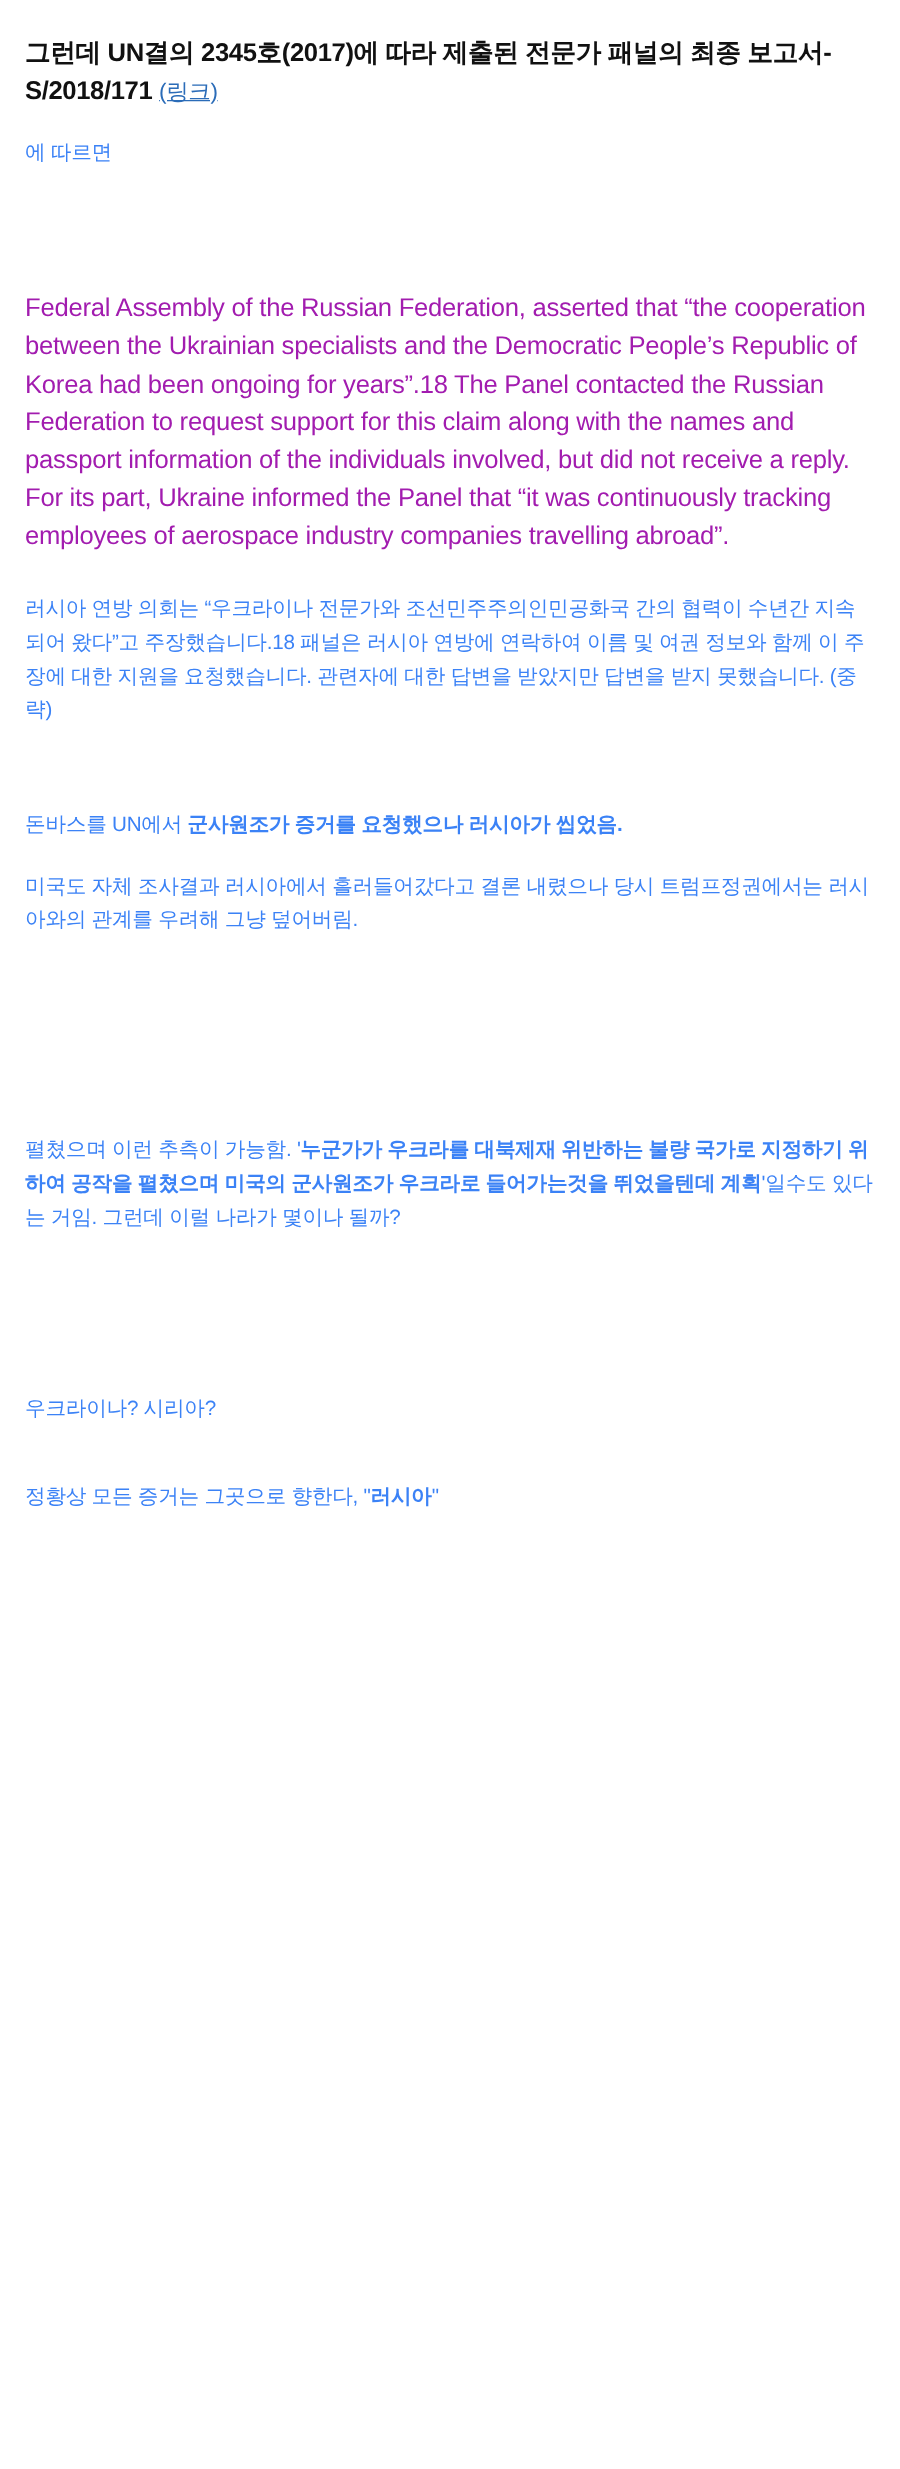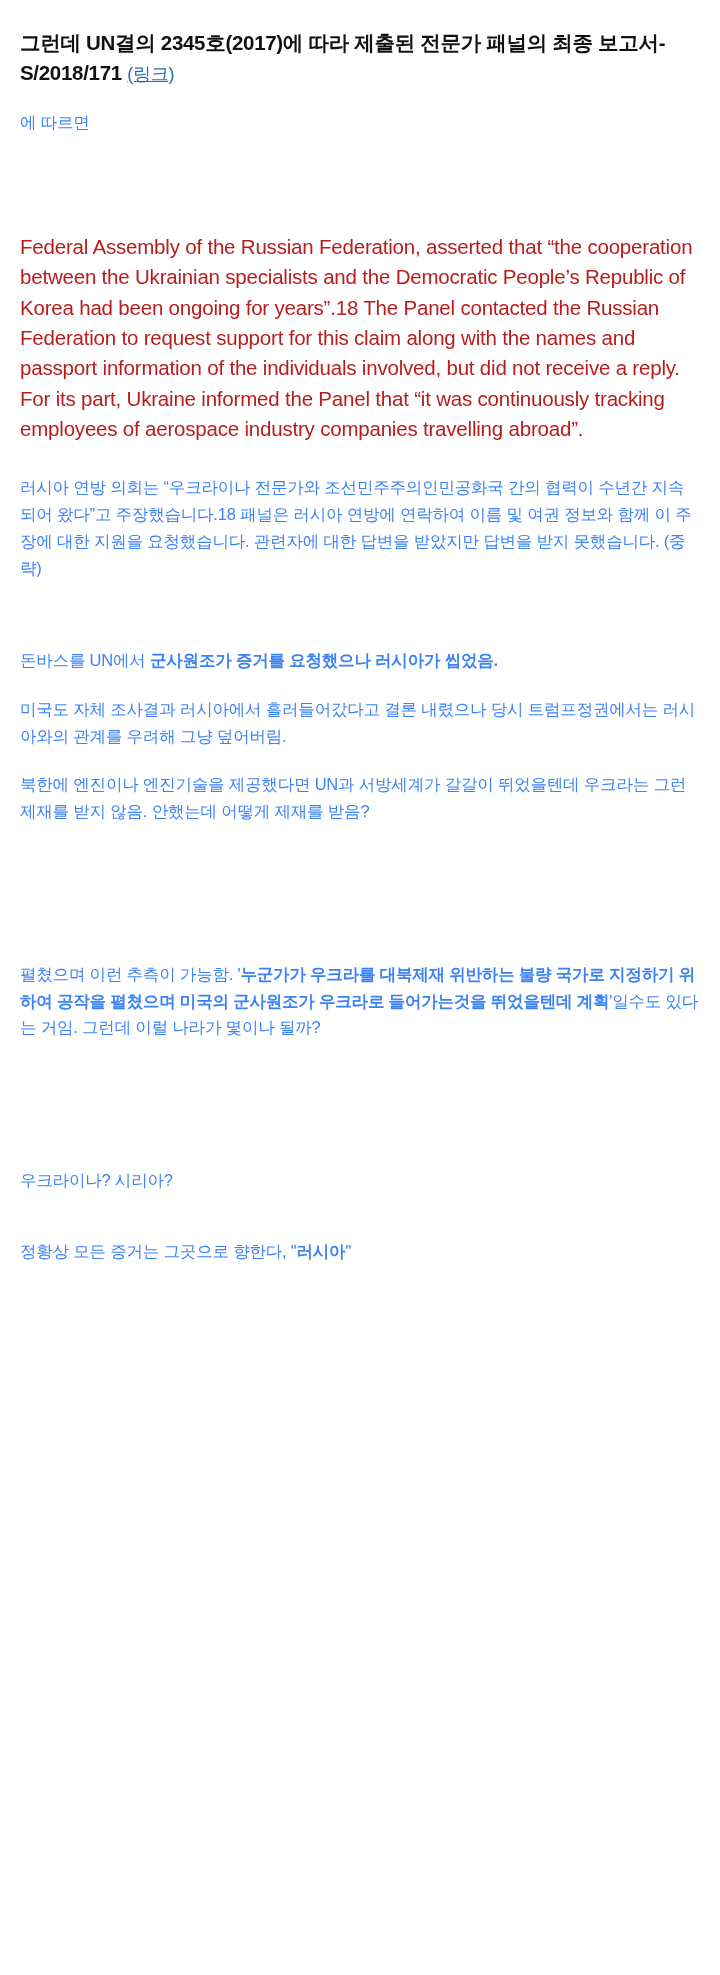--- a/index.html
+++ b/index.html
@@ -37,21 +37,21 @@
     font-size: 16.5px;
     line-height: 1.62;
     letter-spacing: -0.2px;
     color: #3b82f6;
     margin: 0;
   }
   .para-lg {
     font-size: 20.5px;
     line-height: 1.48;
     letter-spacing: -0.2px;
-    color: #b91c1c;
+    color: #a21caf;
     margin: 0;
   }
   .bold {
     font-weight: bold;
   }
   .sp-22 { height: 22px; }
   .sp-30 { height: 30px; }
   .sp-40 { height: 40px; }
   .sp-66 { height: 66px; }
   .sp-96 { height: 96px; }
@@ -82,21 +82,20 @@
   <p class="para">
     <span>돈바스를 UN에서 </span><span class="bold">군사원조가 증거를 요청했으나 러시아가 씹었음.</span>
   </p>
 
   <div class="sp-22"></div>
 
   <p class="para">미국도 자체 조사결과 러시아에서 흘러들어갔다고 결론 내렸으나 당시 트럼프정권에서는 러시아와의 관계를 우려해 그냥 덮어버림.</p>
 
   <div class="sp-22"></div>
 
-  <p class="para">북한에 엔진이나 엔진기술을 제공했다면 UN과 서방세계가 갈갈이 뛰었을텐데 우크라는 그런 제재를 받지 않음. 안했는데 어떻게 제재를 받음?</p>
 
   <div class="sp-96"></div>
   <div class="sp-40"></div>
 
   <p class="para">
     <span>펼쳤으며 이런 추측이 가능함. '</span><span class="bold">누군가가 우크라를 대북제재 위반하는 불량 국가로 지정하기 위하여 공작을 펼쳤으며 미국의 군사원조가 우크라로 들어가는것을 뛰었을텐데 계획</span><span>'일수도 있다는 거임. 그런데 이럴 나라가 몇이나 될까?</span>
   </p>
 
   <div class="sp-96"></div>
   <div class="sp-30"></div>

